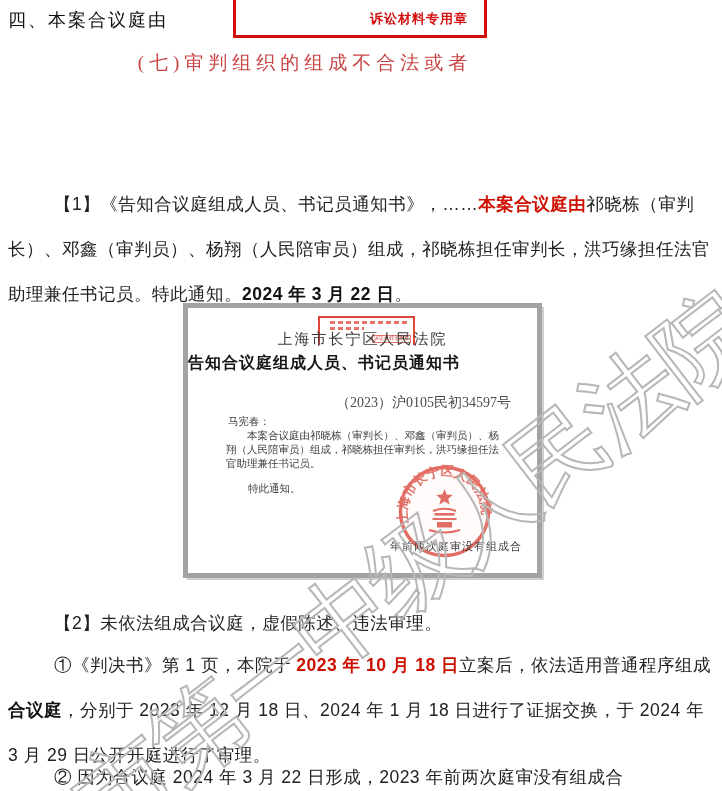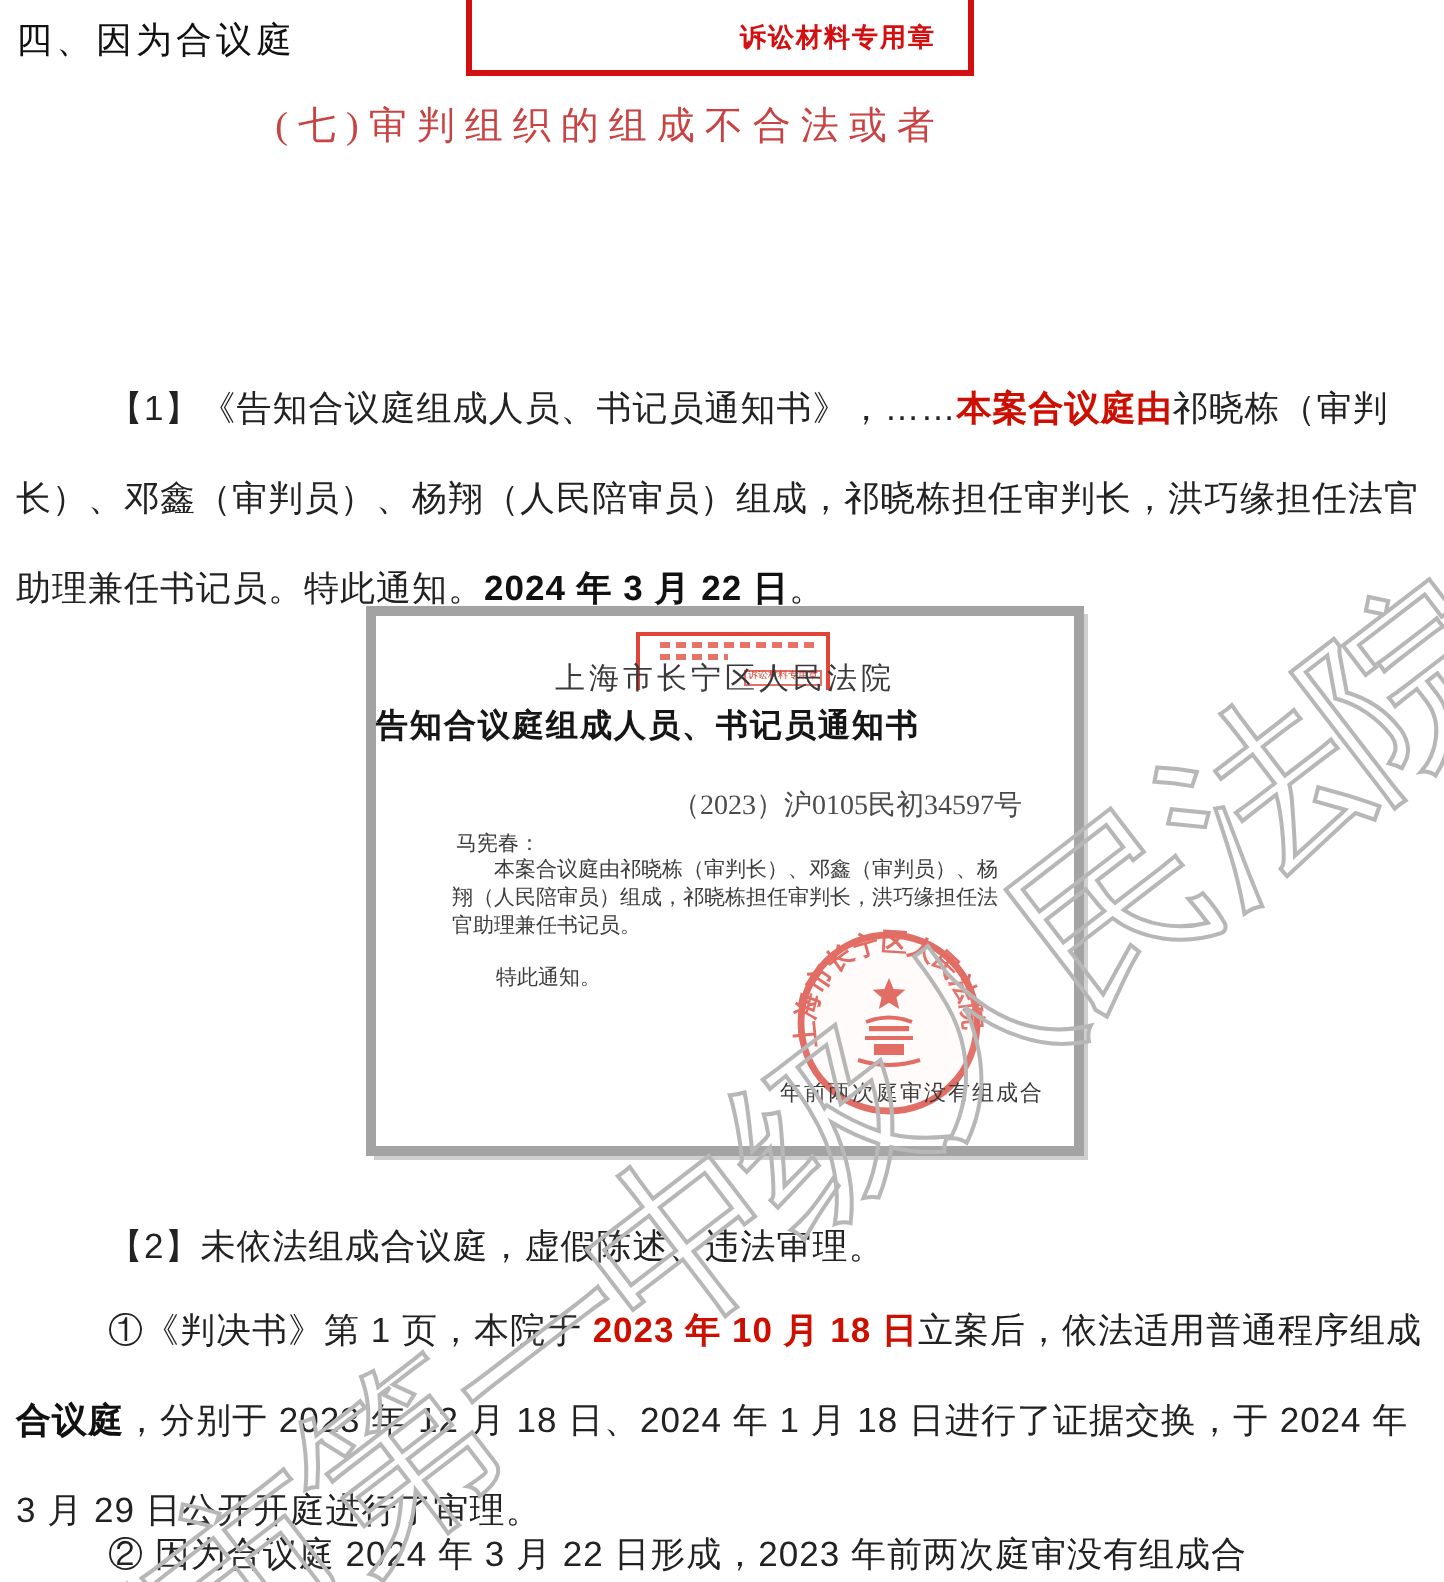--- a/index.html
+++ b/index.html
@@ -61,21 +61,21 @@
   
   .nosel{user-select:none;}
 </style>
 </head>
 <body>
 
 <div id="page">
 
   <div class="watermark nosel">上海市第一中级人民法院</div>
 
-  <div class="h-main">四、因为合议庭</div>
+  <div class="h-main">四、本案合议庭由</div>
 
   <div class="stampbox">
     <span class="lbl">诉讼材料专用章</span>
   </div>
 
   <div class="sub-red">(七)审判组织的组成不合法或者</div>
 
 
   <div class="para p1">
     <span>【1】《告知合议庭组成人员、书记员通知书》，……</span><span class="red-b">本案合议庭由</span><span>祁晓栋（审判长）、邓鑫（审判员）、杨翔（人民陪审员）组成，祁晓栋担任审判长，洪巧缘担任法官助理兼任书记员。特此通知。</span><span class="blk-b">2024 年 3 月 22 日</span><span>。</span>

